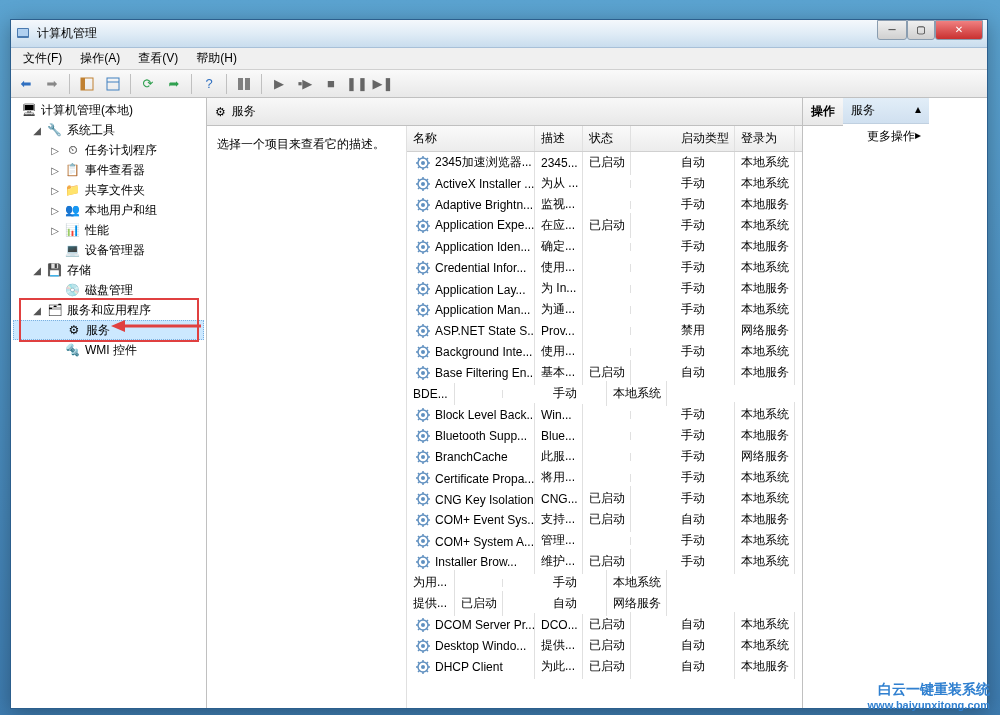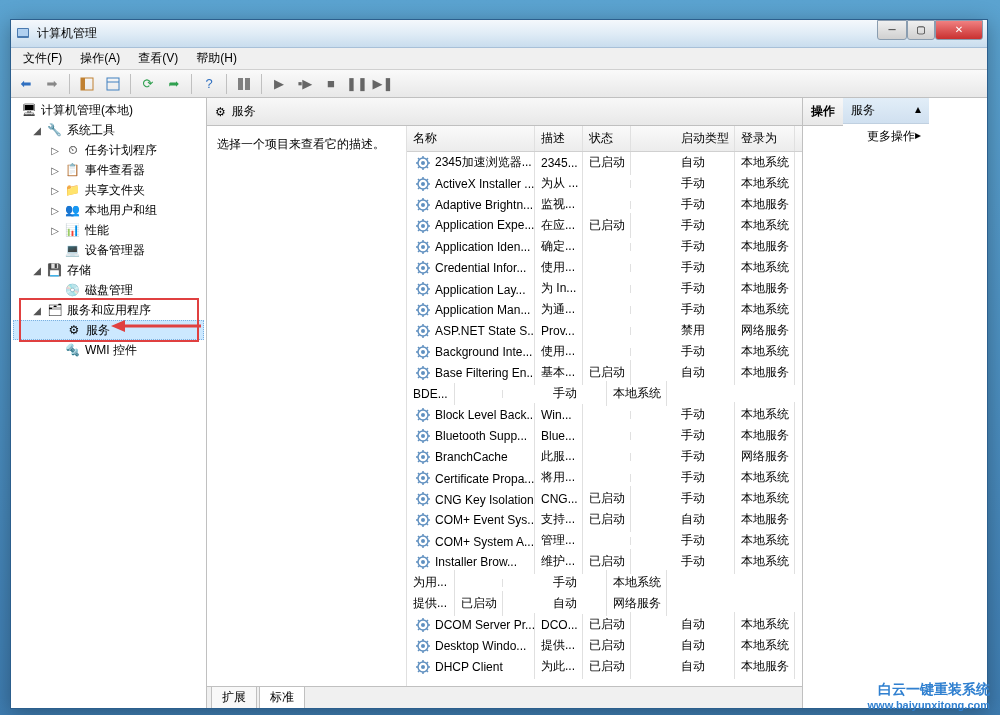--- a/index.html
+++ b/index.html
@@ -727,24 +727,20 @@
                   <span>DHCP Client</span>
                 </div>
                 <div class="list-col col-desc">为此...</div>
                 <div class="list-col col-status">已启动</div>
                 <div class="list-col col-startup">自动</div>
                 <div class="list-col col-logon">本地服务</div>
               </div>
             </div>
         </div>
       </div>
-      <div class="tabs-bottom">
-        <div class="tab">扩展</div>
-        <div class="tab active">标准</div>
-      </div>
     </div>
 
     <div class="actions-panel">
       <div class="actions-header">操作</div>
       <div class="actions-group">
         <div class="actions-group-title">
             <span>服务</span>
             <span>▴</span>
           </div>
         <div class="actions-item">

